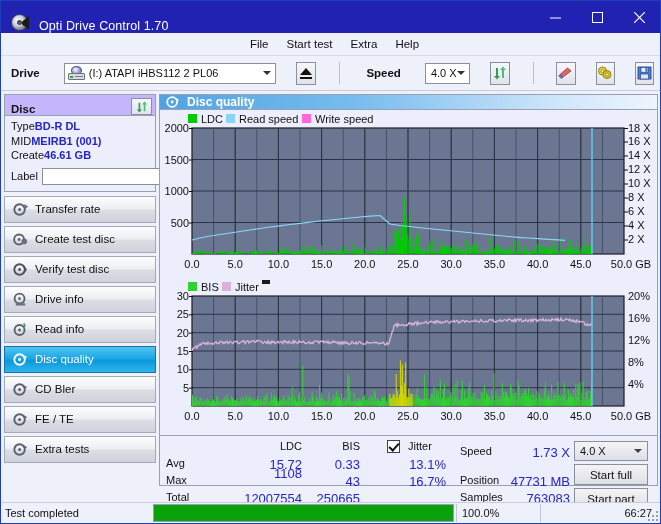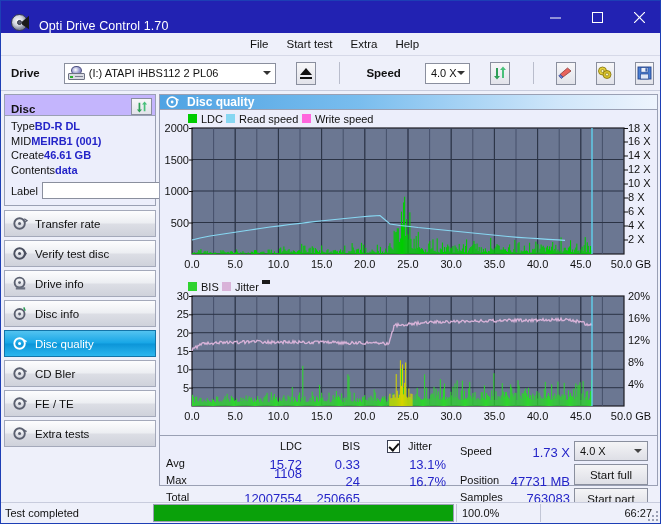--- a/index.html
+++ b/index.html
@@ -328,42 +328,46 @@
             <span class="v">BD-R DL</span>
           </div>
           <div class="drow">
             <span class="k">MID</span>
             <span class="v">MEIRB1 (001)</span>
           </div>
           <div class="drow">
             <span class="k">Create</span>
             <span class="v">46.61 GB</span>
           </div>
-          <div class="drow">
-            <span class="k">Contents</span>
-            <span class="v">data</span>
-          </div>
           <div class="label-row">
             <span class="k">Label</span>
             <input class="label-input" type="text" placeholder="" style="">
             <div class="cd-btn">
               <span class="cd-glyph"></span>
             </div>
           </div>
         </div>
       </div>
 
       <div class="navlist">
         <div class="navbtn">
           <svg class="ni" viewBox="0 0 16 16">
               <circle cx="7" cy="8" r="5.6" fill="none" stroke="#5b6070" stroke-width="2"></circle>
               <circle cx="7" cy="8" r="1.6" fill="#5b6070"></circle>
               <path d="M12 3 L15 5 L12 7" fill="none" stroke="#5b6070" stroke-width="1.4"></path>
             </svg>
           <span>Transfer rate</span>
+        </div>
+        <div class="navbtn">
+          <svg class="ni" viewBox="0 0 16 16">
+              <circle cx="6.5" cy="8" r="5.3" fill="none" stroke="#5b6070" stroke-width="2"></circle>
+              <circle cx="6.5" cy="8" r="1.5" fill="#5b6070"></circle>
+              <circle cx="12" cy="10" r="3" fill="#6a7080"></circle>
+            </svg>
+          <span>Create test disc</span>
         </div>
         <div class="navbtn">
           <svg class="ni" viewBox="0 0 16 16">
               <circle cx="7" cy="8" r="5.6" fill="none" stroke="#4b5060" stroke-width="2"></circle>
               <circle cx="7" cy="8" r="1.6" fill="#4b5060"></circle>
               <path d="M11 4 L14 8 L11 12" fill="none" stroke="#4b5060" stroke-width="1.4"></path>
             </svg>
           <span>Verify test disc</span>
         </div>
         <div class="navbtn">
@@ -373,21 +377,21 @@
               <rect x="3" y="12" width="10" height="2.4" fill="#6a7080"></rect>
             </svg>
           <span>Drive info</span>
         </div>
         <div class="navbtn">
           <svg class="ni" viewBox="0 0 16 16">
               <circle cx="7" cy="8.5" r="5.3" fill="none" stroke="#5b6070" stroke-width="2"></circle>
               <circle cx="7" cy="8.5" r="1.5" fill="#5b6070"></circle>
               <path d="M11.5 1.5 L13 5" stroke="#2e9e57" stroke-width="1.6"></path>
             </svg>
-          <span>Disc info</span>
+          <span>Read info</span>
         </div>
         <div class="navbtn active">
           <svg class="ni" viewBox="0 0 16 16">
               <circle cx="7" cy="8" r="5.6" fill="none" stroke="#ffffff" stroke-width="2"></circle>
               <circle cx="7" cy="8" r="1.6" fill="#ffffff"></circle>
               <path d="M11 4 L14.5 6" stroke="#ffffff" stroke-width="1.5"></path>
             </svg>
           <span>Disc quality</span>
         </div>
         <div class="navbtn">
@@ -1429,21 +1433,21 @@
         <div class="chk" style="left:227px;top:4px;"></div>
         <div class="col-hdr" style="left:248px;top:4px;">Jitter</div>
 
         <div class="lab" style="left:6px;top:21px;">Avg</div>
         <div class="val" style="left:82px;top:21px;width:60px;">15.72</div>
         <div class="val" style="left:140px;top:21px;width:60px;">0.33</div>
         <div class="val" style="left:230px;top:21px;width:56px;">13.1%</div>
 
         <div class="lab" style="left:6px;top:38px;">Max</div>
         <div class="val" style="left:82px;top:30px;width:60px;">1108</div>
-        <div class="val" style="left:140px;top:38px;width:60px;">24</div>
+        <div class="val" style="left:140px;top:38px;width:60px;">43</div>
         <div class="val" style="left:230px;top:38px;width:56px;">16.7%</div>
 
         <div class="lab" style="left:6px;top:55px;">Total</div>
         <div class="val" style="left:62px;top:55px;width:80px;">12007554</div>
         <div class="val" style="left:140px;top:55px;width:60px;">250665</div>
 
         <div class="lab" style="left:300px;top:9px;">Speed</div>
         <div class="val" style="left:352px;top:9px;width:58px;">1.73 X</div>
         <div class="lab" style="left:300px;top:38px;">Position</div>
         <div class="val" style="left:340px;top:38px;width:70px;">47731 MB</div>

